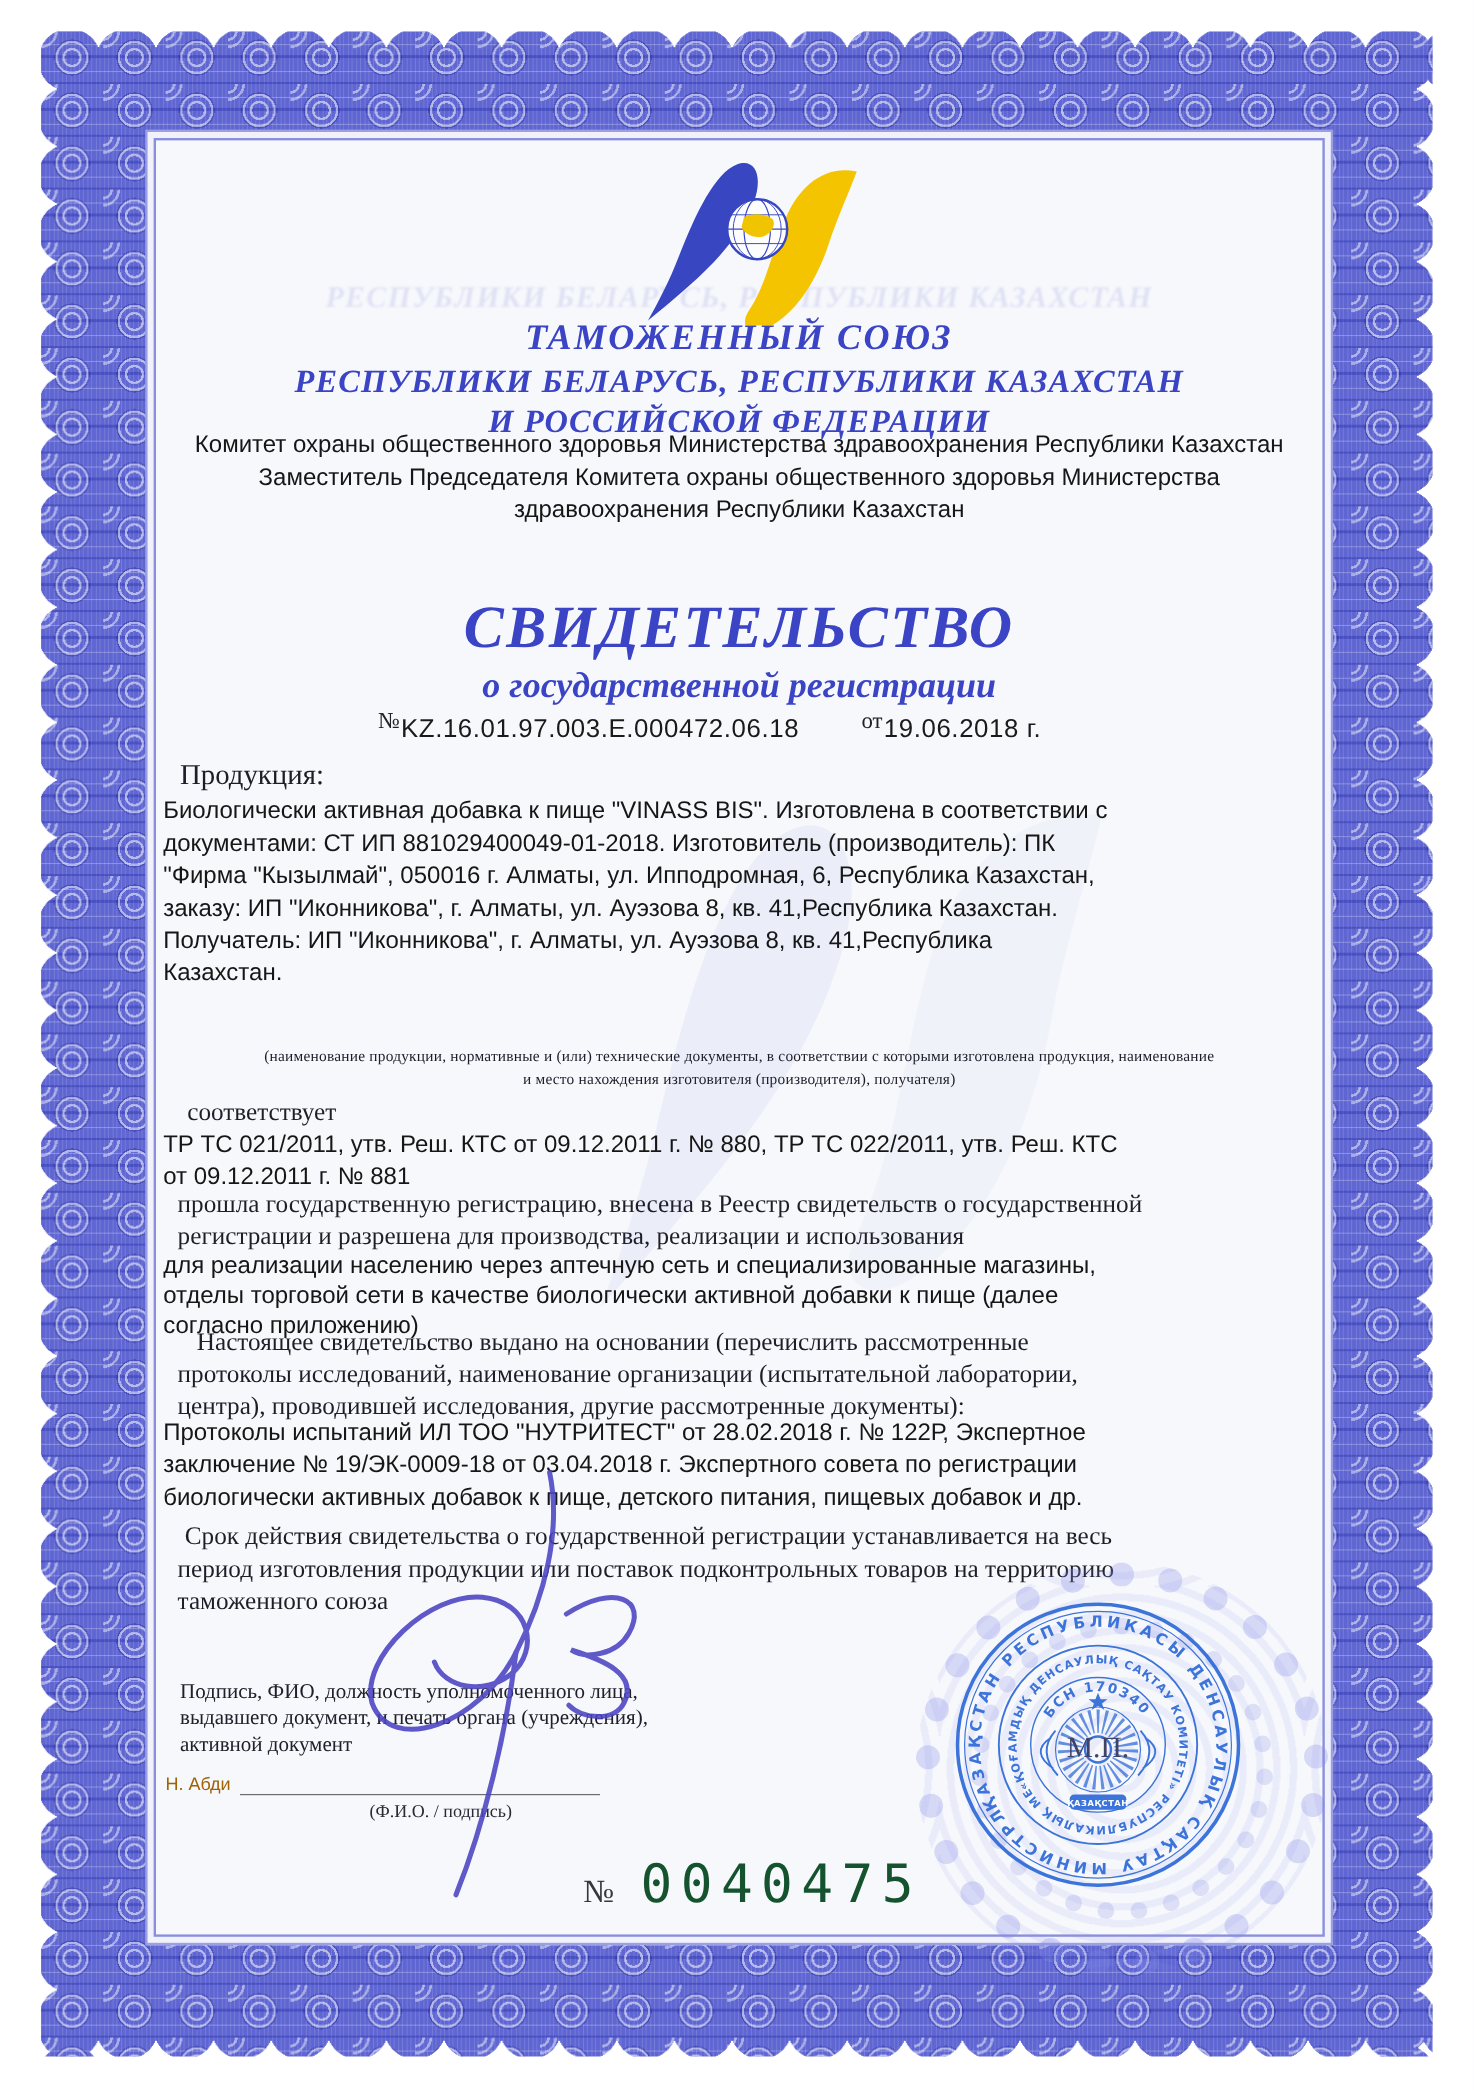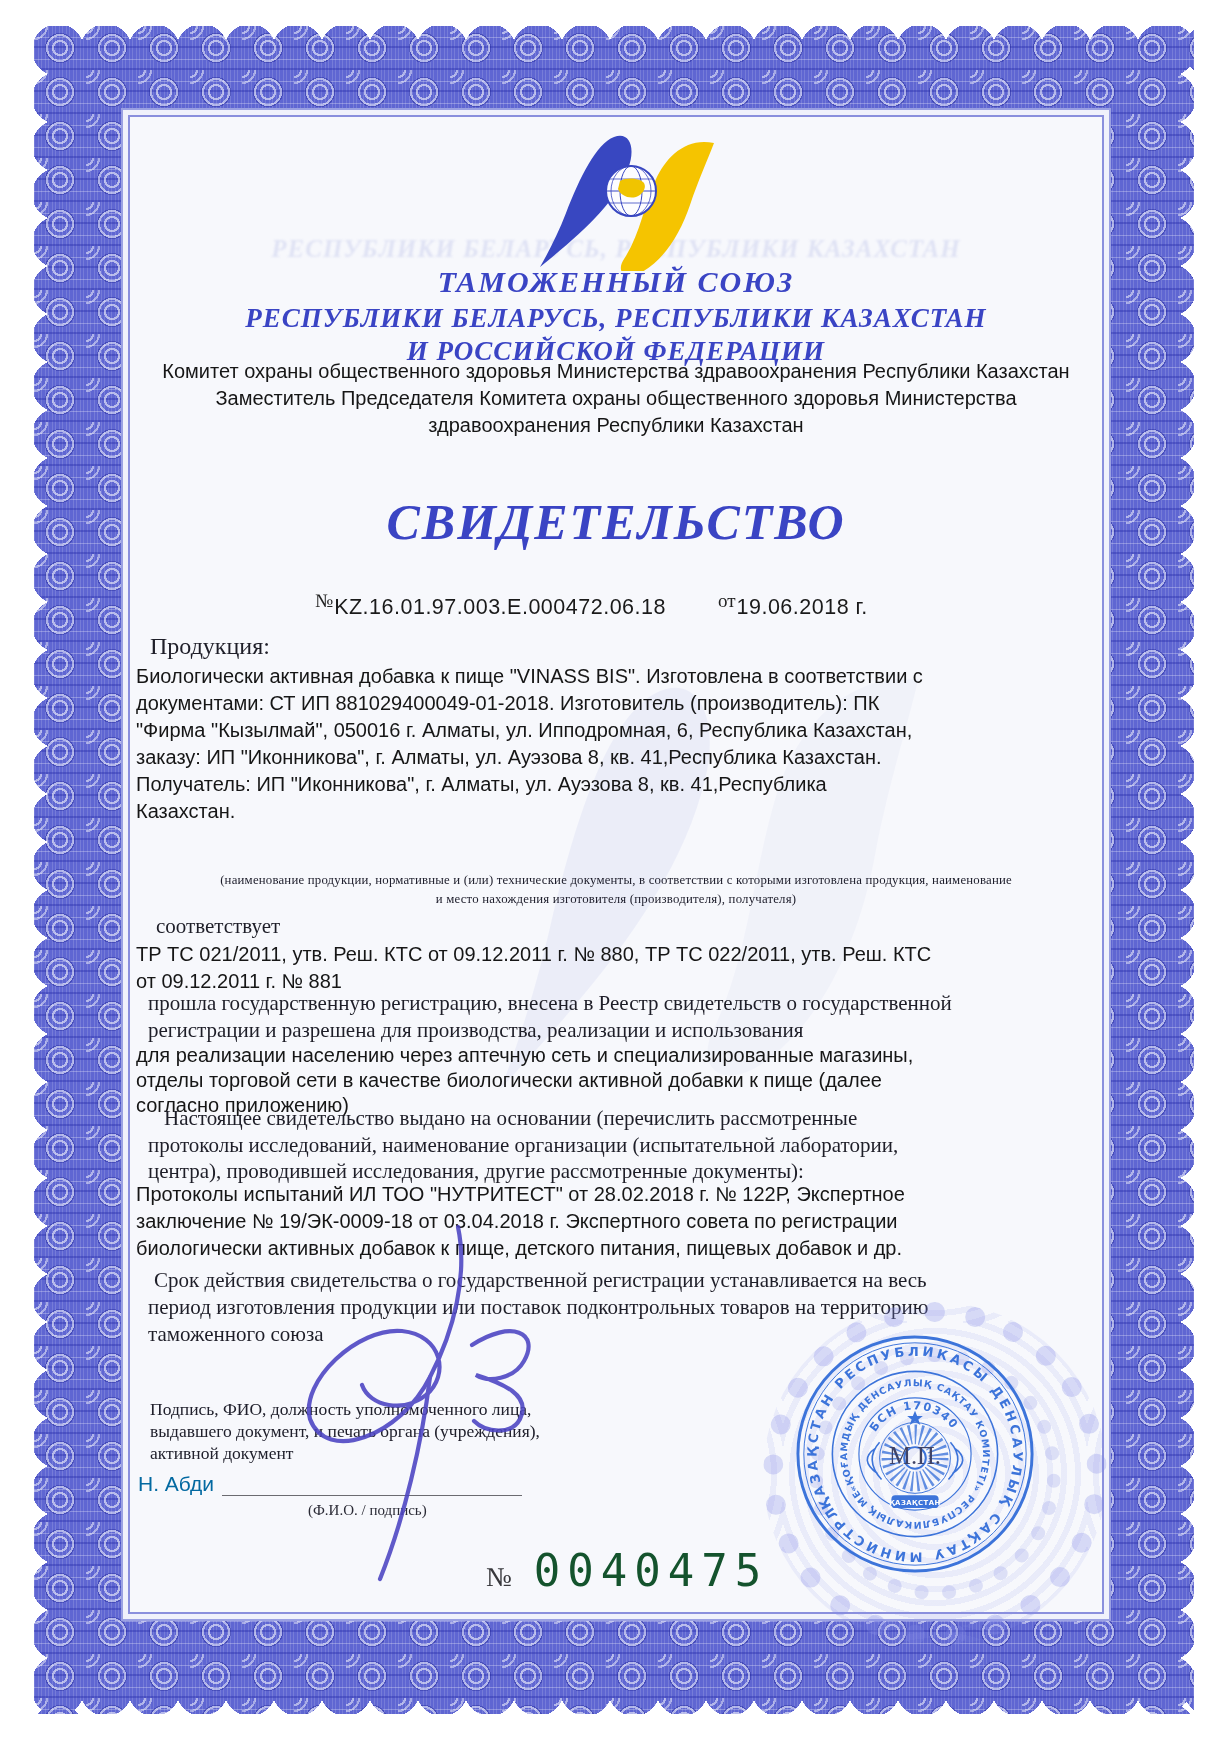--- a/index.html
+++ b/index.html
@@ -55,21 +55,21 @@
   .raised{font-size:19px;position:relative;top:-7px;margin-right:1px;color:#222;}
   .numline{font-family:"Liberation Sans",sans-serif;font-size:21.5px;color:#1a1a1a;letter-spacing:.5px;}
   .serif-par{font-size:21px;line-height:26.5px;color:#1e1e28;}
   .sans-par{font-family:"Liberation Sans",sans-serif;font-size:20px;line-height:27px;color:#161616;}
   .ghost{
     color:rgba(60,70,190,.12);filter:blur(1px);font-weight:bold;font-style:italic;
     font-size:25px;letter-spacing:1px;
   }
   .watermark{opacity:.055;transform:rotate(-8deg);}
   .sig-caption{font-size:17.5px;line-height:22.5px;color:#20202c;}
-  .name-row{font-family:"Liberation Sans",sans-serif;font-size:21px;color:#0369a1;display:flex;align-items:flex-end;}
+  .name-row{font-family:"Liberation Sans",sans-serif;font-size:15px;color:#a16207;display:flex;align-items:flex-end;}
   .sig-line{display:inline-block;border-bottom:1.2px solid #6b6b70;height:26px;width:300px;margin-left:8px;}
   .fio-caption{font-size:15px;color:#2a2a35;}
   .serial{color:#38383c;}
   .serial .no{font-size:27px;font-family:"Liberation Serif",serif;}
   .serial .digits{font-family:"DejaVu Sans Mono",monospace;font-size:44px;letter-spacing:7px;margin-left:22px;color:#14532d;}
   .rosette{
     position:absolute;left:633px;top:1185px;width:304px;height:304px;border-radius:50%;
     border:20px dotted rgba(128,138,228,.28);
     background:repeating-radial-gradient(circle, rgba(140,150,235,.13) 0 6px, rgba(140,150,235,0) 6px 14px);
   }
@@ -106,20 +106,21 @@
 
   <div class="abs center blue-head h-union1" style="top:148px;">ТАМОЖЕННЫЙ СОЮЗ</div>
   <div class="abs center blue-head h-union2" style="top:186px;">РЕСПУБЛИКИ БЕЛАРУСЬ, РЕСПУБЛИКИ КАЗАХСТАН</div>
   <div class="abs center blue-head h-union2" style="top:219px;">И РОССИЙСКОЙ ФЕДЕРАЦИИ</div>
 
   <div class="abs center black-sans" style="top:241px;">Комитет охраны общественного здоровья Министерства здравоохранения Республики Казахстан</div>
   <div class="abs center black-sans" style="top:268px;">Заместитель Председателя Комитета охраны общественного здоровья Министерства</div>
   <div class="abs center black-sans" style="top:295px;">здравоохранения Республики Казахстан</div>
 
   <div class="abs center title-main" style="top:376px;">СВИДЕТЕЛЬСТВО</div>
+  <div class="abs center title-sub" style="top:438px;">о государственной регистрации</div>
 
   <div class="abs" style="top:478px;left:185px;">
     <span class="raised">№</span><span class="numline">KZ.16.01.97.003.E.000472.06.18</span>
     <span class="raised" style="margin-left:48px;">от</span><span class="numline">19.06.2018 г.</span>
   </div>
 
   <div class="abs serif-par" style="top:516px;left:20px;font-size:24px;">Продукция:</div>
   <div class="abs sans-par" style="top:546px;left:6px;width:792px;">Биологически активная добавка к пище "VINASS BIS". Изготовлена в соответствии с документами: СТ ИП 881029400049-01-2018. Изготовитель (производитель): ПК "Фирма "Кызылмай", 050016 г. Алматы, ул. Ипподромная, 6, Республика Казахстан, заказу: ИП "Иконникова", г. Алматы, ул. Ауэзова 8, кв. 41,Республика Казахстан.  Получатель: ИП "Иконникова", г. Алматы, ул. Ауэзова 8, кв. 41,Республика Казахстан.</div>
 
   <div class="abs center small-caption" style="top:756px;font-size:12.8px;">(наименование продукции, нормативные и (или) технические документы, в соответствии с которыми изготовлена продукция, наименование</div>

